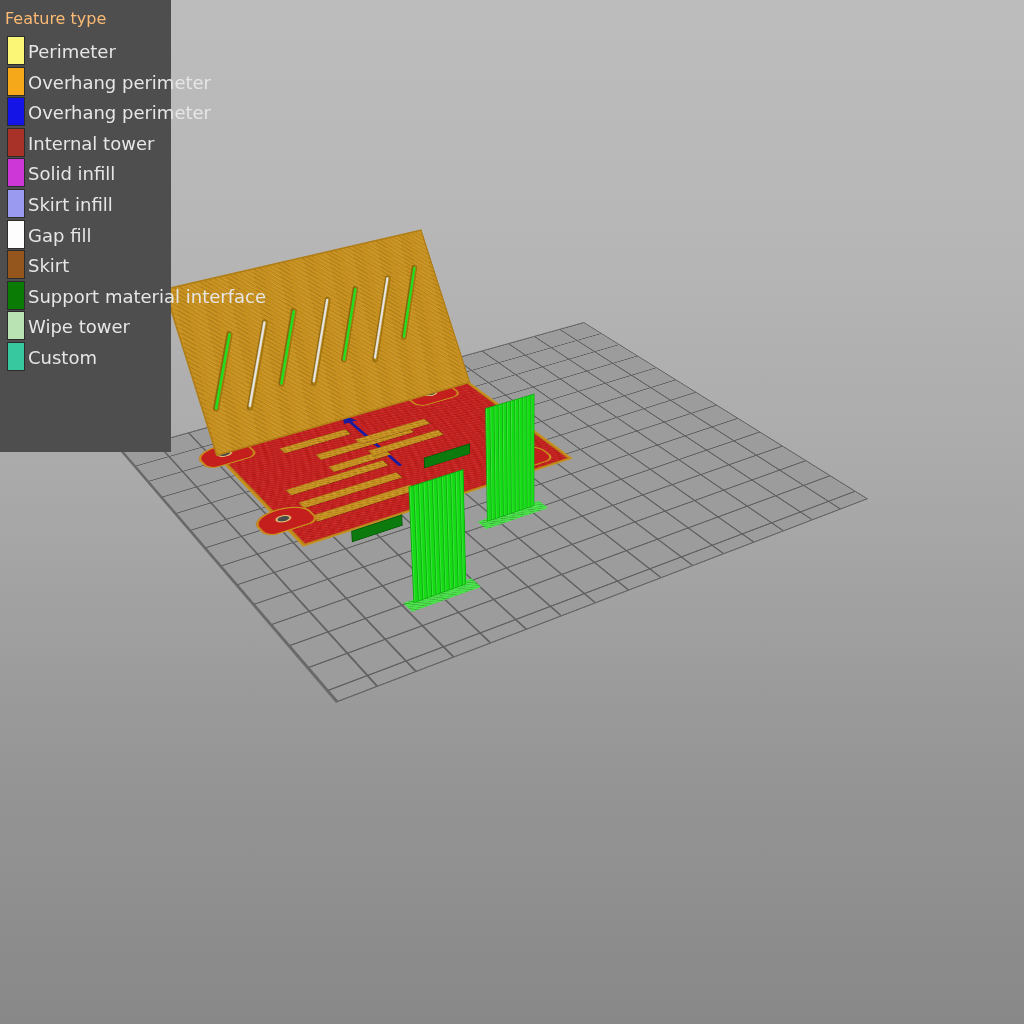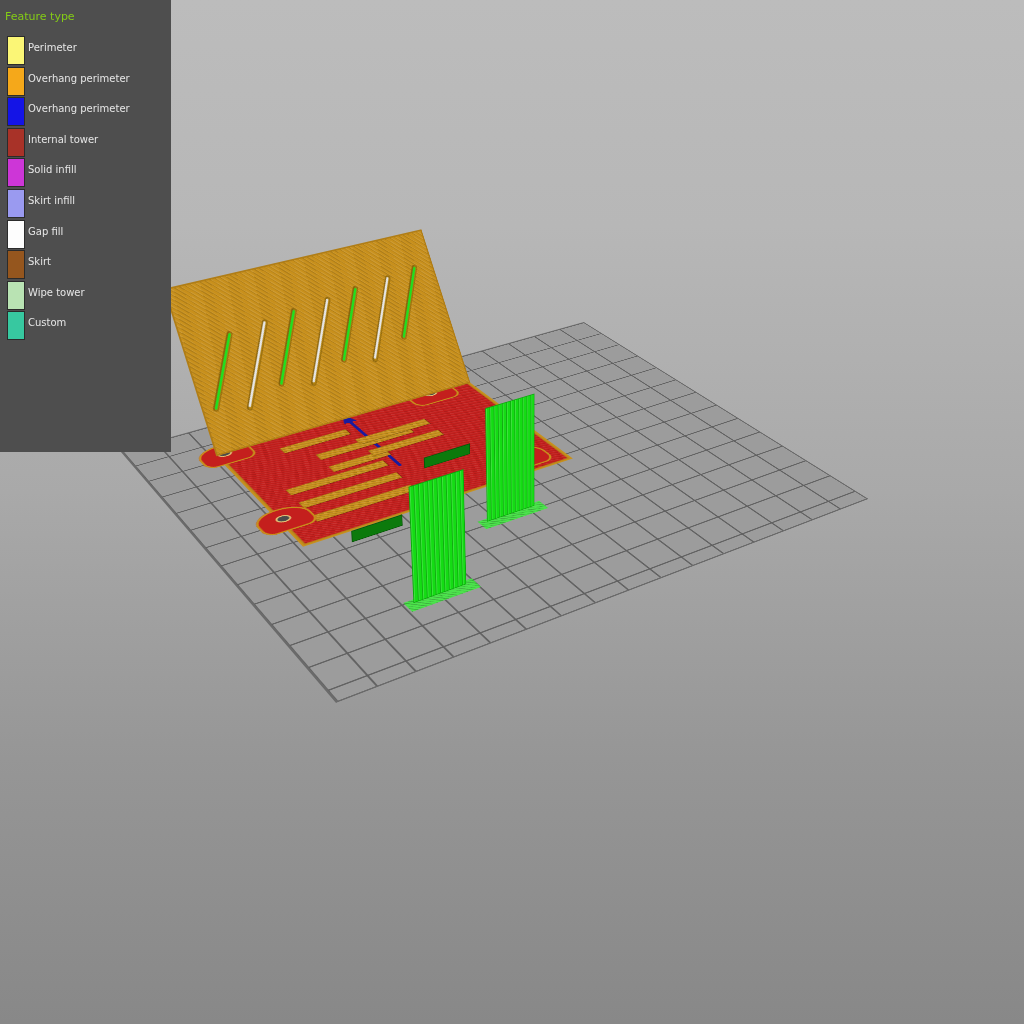--- a/index.html
+++ b/index.html
@@ -122,32 +122,32 @@
   .zarrow{position:absolute;pointer-events:none;}
 
   
   #legend{
     position:absolute;left:0;top:0;width:171px;height:452px;
     background:#4e4e4e;color:#e8e8e8;
     font-size:12.5px;line-height:1;
     user-select:none;
   }
   #legend .title{
-    position:absolute;left:5px;top:11px;font-size:11px;color:#84cc16;white-space:nowrap;
+    position:absolute;left:5px;top:11px;font-size:16px;color:#fdba74;white-space:nowrap;
   }
   #legend .rows{position:absolute;left:0;top:36px;right:0;}
   .lrow{
     position:relative;height:30.6px;display:flex;align-items:flex-start;
   }
   .lswatch{
     position:absolute;left:7px;top:0;width:18px;height:29px;
     border:1px solid #2b2b2b;box-sizing:border-box;
   }
   .llabel{
-    position:absolute;left:28px;top:7px;white-space:nowrap;color:#e6e6e6;font-size:10px;
+    position:absolute;left:28px;top:7px;white-space:nowrap;color:#e6e6e6;font-size:18px;
   }
 </style>
 </head>
 <body>
 
 <div id="app">
 
   <div id="viewport">
     <div id="scene">
       <div id="world">
@@ -268,20 +268,24 @@
         </div>
         <div class="lrow">
           <div class="lswatch" style="background: rgb(253, 253, 253);"></div>
           <div class="llabel">Gap fill</div>
         </div>
         <div class="lrow">
           <div class="lswatch" style="background: rgb(149, 86, 30);"></div>
           <div class="llabel">Skirt</div>
         </div>
         <div class="lrow">
+          <div class="lswatch" style="background: rgb(10, 124, 6);"></div>
+          <div class="llabel">Support material interface</div>
+        </div>
+        <div class="lrow">
           <div class="lswatch" style="background: rgb(185, 227, 179);"></div>
           <div class="llabel">Wipe tower</div>
         </div>
         <div class="lrow">
           <div class="lswatch" style="background: rgb(55, 200, 160);"></div>
           <div class="llabel">Custom</div>
         </div>
       </div>
   </div>
 

